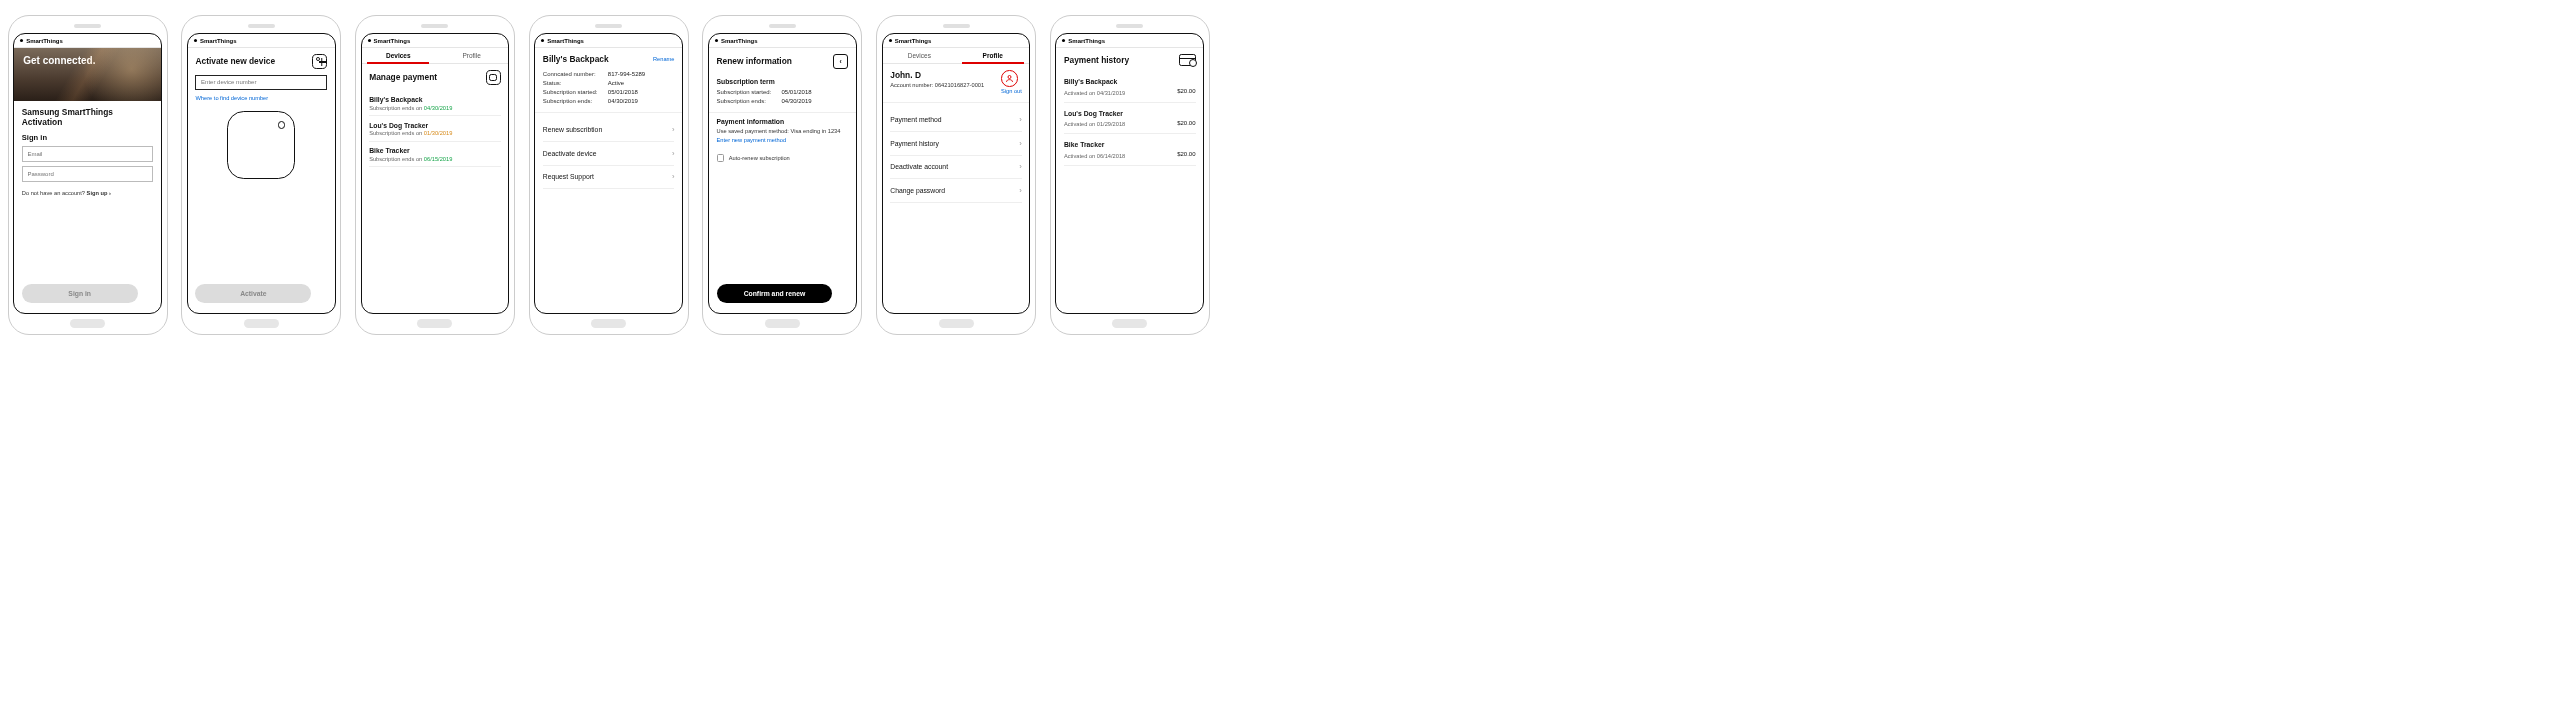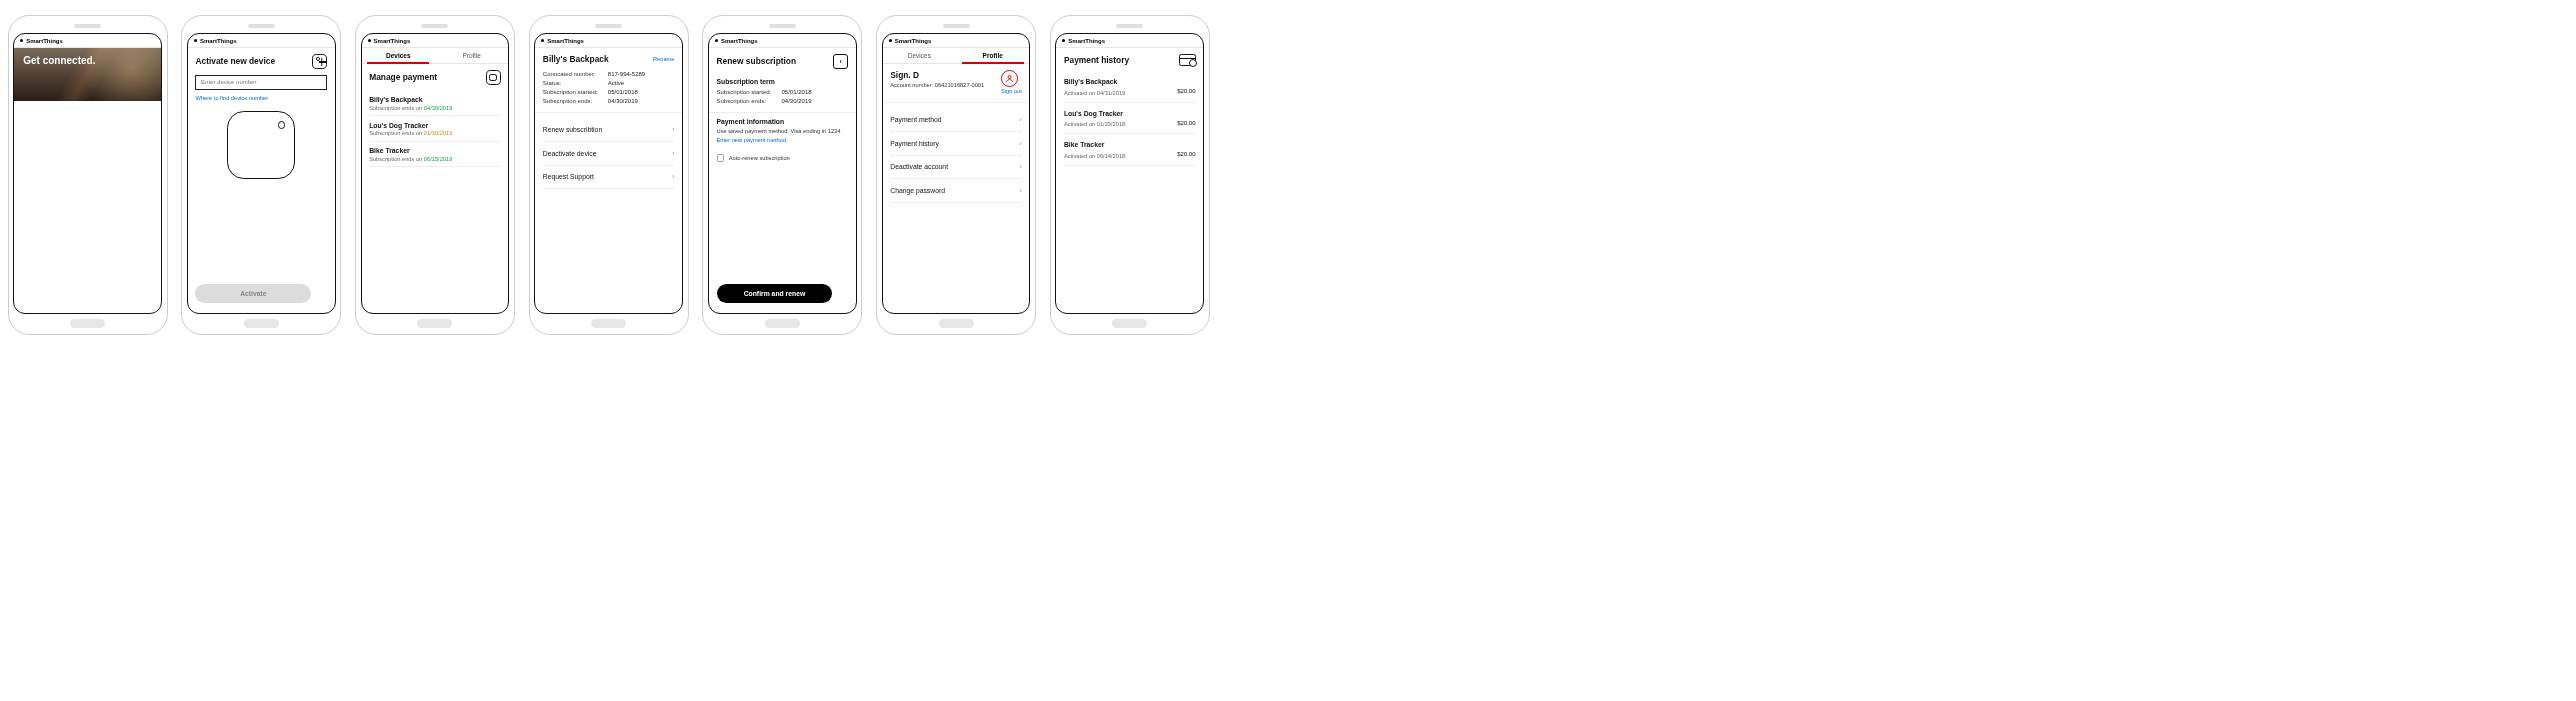--- a/index.html
+++ b/index.html
@@ -166,20 +166,33 @@
 
 <div class="phone">
   <div class="speaker"></div>
   <div class="screen">
     <div class="brand">
         <span>SmartThings</span>
       </div>
     <div class="hero">
       <h2>Get connected.</h2>
     </div>
+    <div class="content">
+      <h3 class="title">Samsung SmartThings Activation</h3>
+      <h4 class="sub">Sign in</h4>
+      <input class="field" placeholder="Email" style="">
+      <input class="field" type="password" placeholder="Password" style="">
+      <div style="margin-top:3px">
+        <span class="note">Do not have an account?  </span>
+        <span class="note" style="font-weight:600;cursor:pointer">Sign up  ›</span>
+      </div>
+      <div class="footer-area">
+        <button class="btn-pill">Sign in</button>
+      </div>
+    </div>
   </div>
   <div class="home-btn"></div>
 </div>
 
 <div class="phone">
   <div class="speaker"></div>
   <div class="screen">
     <div class="brand">
         <span>SmartThings</span>
       </div>
@@ -281,21 +294,21 @@
 </div>
 
 <div class="phone">
   <div class="speaker"></div>
   <div class="screen">
     <div class="brand">
         <span>SmartThings</span>
       </div>
     <div class="content">
       <div class="row-header">
-        <h3 class="title" style="margin:0">Renew subscription</h3>
+        <h3 class="title" style="margin:0">Renew information</h3>
         <div class="icon-box" style="font-size:6.8px;font-weight:700;">‹</div>
       </div>
       <h4 style="font-size:6.8px;font-weight:600;margin:3px 0 3px">Subscription term</h4>
       <div class="kv">
           <span class="k">Subscription started:</span>
           <span class="v">05/01/2018</span>
         </div>
       <div class="kv">
           <span class="k">Subscription ends:</span>
           <span class="v">04/30/2019</span>
@@ -322,21 +335,21 @@
     <div class="brand">
         <span>SmartThings</span>
       </div>
     <div class="tabs">
       <div class="tab">Devices</div>
       <div class="tab active">Profile</div>
     </div>
     <div class="content">
       <div class="row-header" style="align-items:flex-start;margin-bottom:1.5px">
         <div>
-          <h3 class="title" style="margin:0 0 2.3px">Sign. D</h3>
+          <h3 class="title" style="margin:0 0 2.3px">John. D</h3>
           <div class="note"><span>Account number:  </span><span>06421016827-0001</span></div>
         </div>
         <div style="text-align:right">
           <div class="acct-icon">
             <svg width="9" height="9" viewBox="0 0 24 24" fill="none" stroke="#d00" stroke-width="2.5">
                 <circle cx="12" cy="8" r="4"></circle>
                 <path d="M4 21c0-4 4-6 8-6s8 2 8 6"></path>
               </svg>
           </div>
           <div class="signout">Sign out</div>

